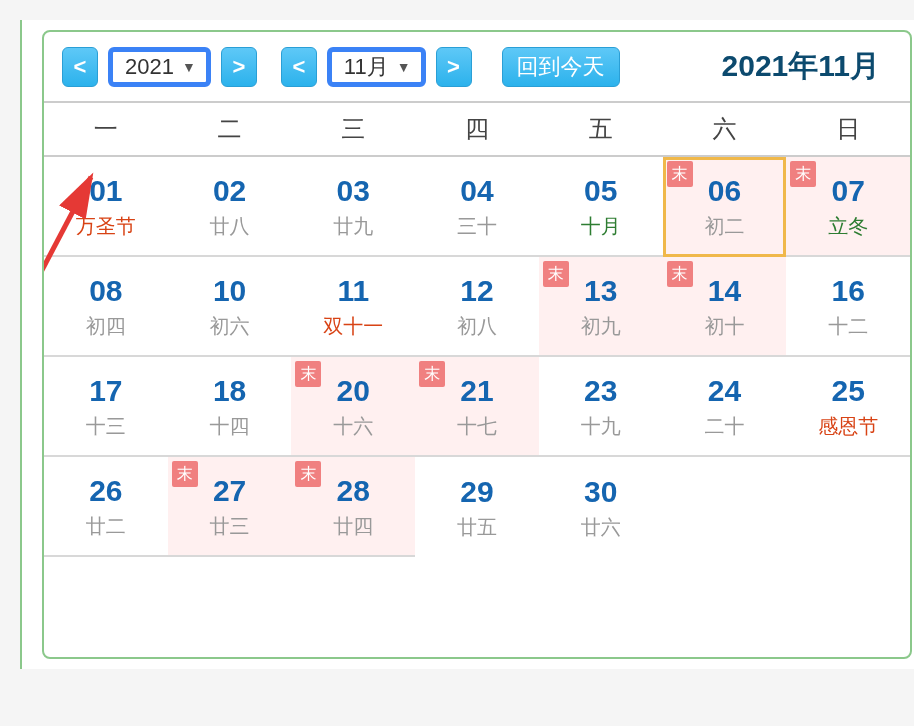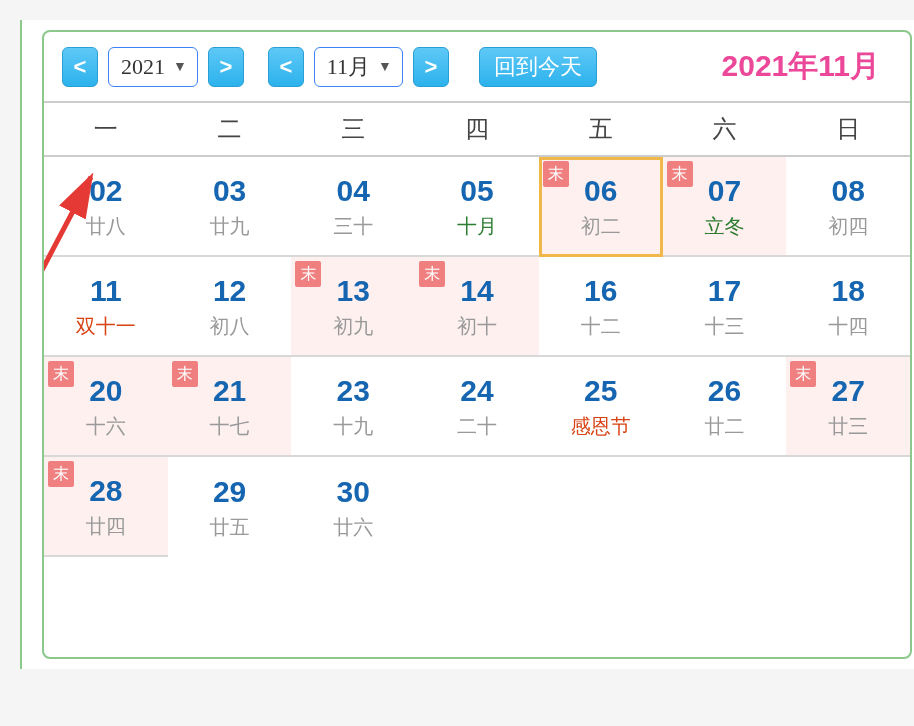--- a/index.html
+++ b/index.html
@@ -37,30 +37,29 @@
     font-size: 22px;
     font-weight: bold;
     width: 36px;
     height: 40px;
     display: inline-flex;
     align-items: center;
     justify-content: center;
     cursor: pointer;
   }
   .sel-wrap {
-    border: 1px solid #3b82f6;
+    border: 5px solid #3b82f6;
     border-radius: 6px;
     height: 40px;
     display: inline-flex;
     align-items: center;
     padding: 0 10px 0 12px;
     background: #fff;
     cursor: pointer;
     gap: 8px;
-    font-family: Liberation Serif, serif;
   }
   .sel-wrap .val {
     font-size: 22px;
     color: #333;
   }
   .chev {
     font-size: 14px;
     color: #555;
   }
   .today-btn {
@@ -73,21 +72,21 @@
     cursor: pointer;
     height: 40px;
     display: inline-flex;
     align-items: center;
     margin-left: 20px;
   }
   .title {
     margin-left: auto;
     font-size: 30px;
     font-weight: bold;
-    color: #ec4899;
+    color: #0c4a6e;
     padding-right: 12px;
   }
   .weekdays {
     display: grid;
     grid-template-columns: repeat(7, 1fr);
     border-top: 2px solid #ccc;
     border-bottom: 2px solid #ccc;
   }
   .weekday {
     text-align: center;
@@ -195,20 +194,24 @@
       <div class="arrow">
         <svg viewBox="0 0 70 120">
           <defs>
             <marker id="ah" markerWidth="10" markerHeight="10" refX="8" refY="3" orient="auto">
               <path d="M0,0 L0,6 L9,3 z" fill="#e53935"></path>
             </marker>
           </defs>
           <line x1="5" y1="115" x2="55" y2="20" stroke="#e53935" stroke-width="5" marker-end="url(#ah)"></line>
         </svg>
       </div>
+    <div class="cell">
+          <div class="num">01</div>
+          <div class="sub red">万圣节</div>
+        </div>
         <div class="cell">
           <div class="num">02</div>
           <div class="sub">廿八</div>
         </div>
         <div class="cell">
           <div class="num">03</div>
           <div class="sub">廿九</div>
         </div>
         <div class="cell">
           <div class="num">04</div>
@@ -224,20 +227,24 @@
           <div class="sub">初二</div>
         </div>
         <div class="cell weekend">
           <div class="badge">末</div>
           <div class="num">07</div>
           <div class="sub green">立冬</div>
         </div>
         <div class="cell">
           <div class="num">08</div>
           <div class="sub">初四</div>
+        </div>
+        <div class="cell">
+          <div class="num">10</div>
+          <div class="sub">初六</div>
         </div>
         <div class="cell">
           <div class="num">11</div>
           <div class="sub red">双十一</div>
         </div>
         <div class="cell">
           <div class="num">12</div>
           <div class="sub">初八</div>
         </div>
         <div class="cell weekend">

